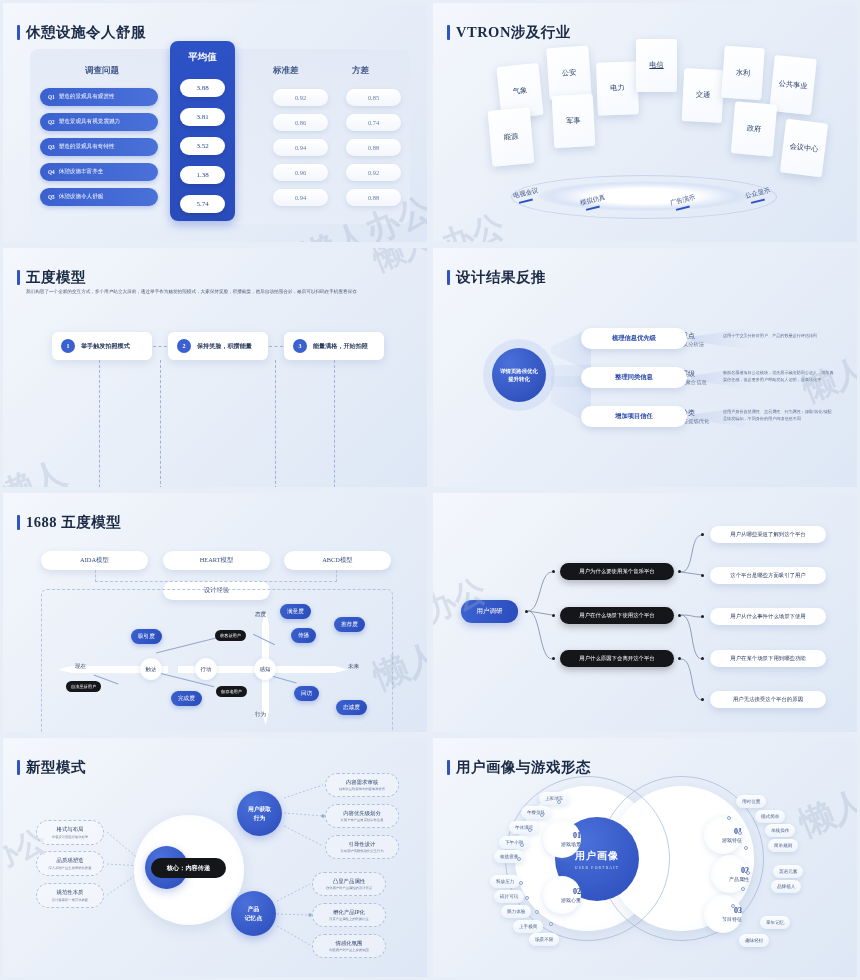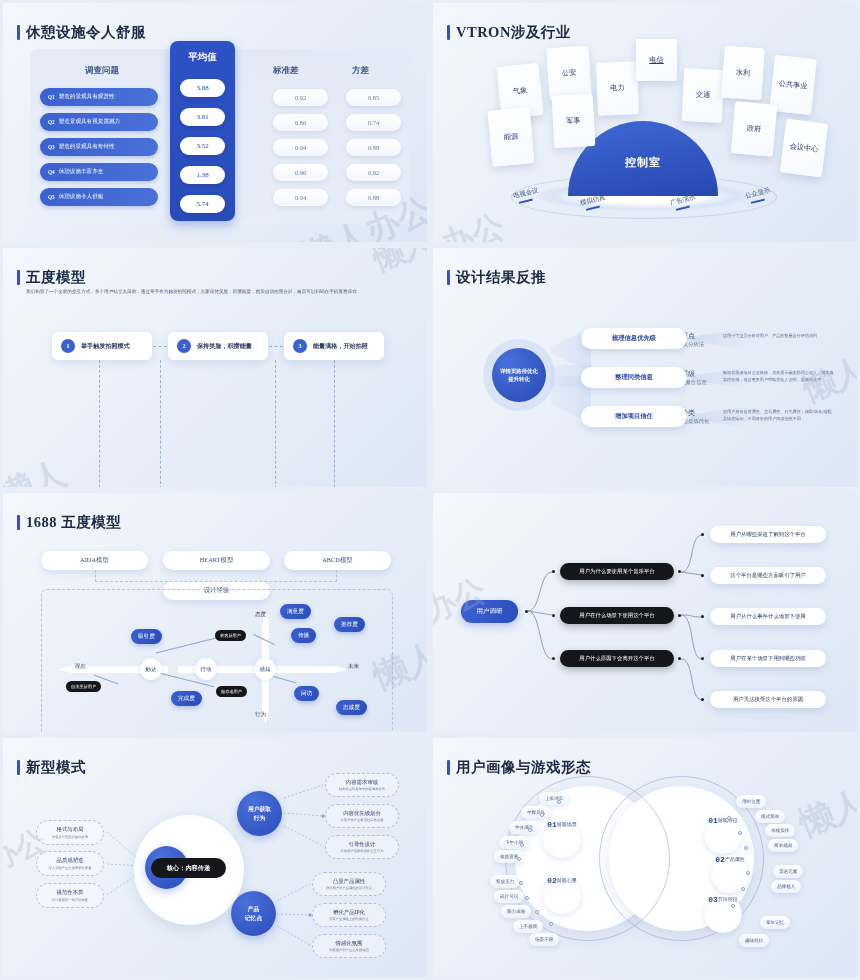--- a/index.html
+++ b/index.html
@@ -170,22 +170,22 @@
     background:radial-gradient(circle at 36% 28%,#4a70da,#2a4cbb);z-index:6;
     display:flex;flex-direction:column;align-items:center;justify-content:center;}
   .s8-ctrK{position:absolute;left:196px;top:79px;width:84px;height:84px;border-radius:50%;
     background:#0d0d10;z-index:5;
     display:flex;flex-direction:column;align-items:center;justify-content:center;}
   .s8-ctrB .zh,.s8-ctrK .zh{font-size:10px;color:#fff;font-weight:bold;letter-spacing:1px;}
   .s8-ctrB .en,.s8-ctrK .en{font-size:3.8px;color:rgba(255,255,255,.8);
     letter-spacing:1.2px;margin-top:3px;}
   .s8-num{position:absolute;width:38px;height:38px;border-radius:50%;
     background:radial-gradient(circle,#fff 55%,#f0f4fb);z-index:7;
-    display:flex;flex-direction:row;align-items:flex-start;justify-content:center;
-    box-shadow:0 2px 6px rgba(120,145,190,.22);font-family:Liberation Mono, monospace;}
+    display:flex;flex-direction:column;align-items:flex-end;justify-content:center;
+    box-shadow:0 2px 6px rgba(120,145,190,.22);}
   .s8-num .n{font-size:8px;color:#2c4a9c;font-weight:bold;}
   .s8-num .t{font-size:5px;color:#3d5080;margin-top:1px;}
   .s8-tag{position:absolute;height:13px;border-radius:7px;
     background:linear-gradient(180deg,#fbfdff,#eef3fb);
     box-shadow:0 2px 5px rgba(120,145,190,.22);color:#4a5d87;font-size:4.6px;
     display:flex;align-items:center;justify-content:center;padding:0 6px;z-index:8;}
   .s8-d{position:absolute;width:4px;height:4px;border-radius:50%;
     background:#fff;border:1px solid #8aa2cc;z-index:9;}
 </style>
 </head>
@@ -243,28 +243,25 @@
     <div class="s1-val" style="left:343px;top:186px;">0.88</div>
 
     <div class="wm" style="right:-8px;bottom:-14px;transform:rotate(-22deg);font-size:34px;">懒人办公</div>
   </div>
 
   <div class="slide">
     <div class="slide-title">VTRON涉及行业</div>
 
     <div class="s2-ring"></div>
     <div class="s2-base"></div>
-    <div class="s2-dome">
-      <span>控制室</span>
-    </div>
 
     <div class="s2-card" style="left:66px;top:62px;width:42px;height:52px;transform:rotate(-6deg);">气象</div>
     <div class="s2-card" style="left:115px;top:44px;width:42px;height:52px;transform:rotate(-4deg);">公安</div>
     <div class="s2-card" style="left:164px;top:59px;width:41px;height:53px;transform:rotate(-2deg);">电力</div>
-    <div class="s2-card" style="left:203px;top:36px;width:41px;height:42px;text-decoration:underline;">电信</div>
+    <div class="s2-card" style="left:203px;top:36px;width:41px;height:53px;text-decoration:underline;">电信</div>
     <div class="s2-card" style="left:250px;top:66px;width:40px;height:53px;transform:rotate(3deg);">交通</div>
     <div class="s2-card" style="left:290px;top:44px;width:40px;height:52px;transform:rotate(4deg);">水利</div>
     <div class="s2-card" style="left:339px;top:54px;width:42px;height:56px;transform:rotate(6deg);">公共事业</div>
     <div class="s2-card" style="left:120px;top:92px;width:41px;height:52px;transform:rotate(-3deg);">军事</div>
     <div class="s2-card" style="left:57px;top:106px;width:42px;height:56px;transform:rotate(-5deg);">能源</div>
     <div class="s2-card" style="left:300px;top:100px;width:42px;height:52px;transform:rotate(5deg);">政府</div>
     <div class="s2-card" style="left:350px;top:118px;width:42px;height:54px;transform:rotate(7deg);">会议中心</div>
 
     <div class="s2-bottom" style="left:80px;top:186px;">电视会议</div>
     <div class="s2-bottom" style="left:147px;top:193px;">模拟仿真</div>
@@ -514,20 +511,24 @@
   </div>
 
   <div class="slide">
     <div class="slide-title">用户画像与游戏形态</div>
 
     <div class="s8-big" style="left:82px;top:48px;width:145px;height:145px;"></div>
     <div class="s8-big" style="left:176px;top:48px;width:145px;height:145px;"></div>
     <div class="s8-arc" style="left:72px;top:38px;width:165px;height:165px;"></div>
     <div class="s8-arc" style="left:166px;top:38px;width:165px;height:165px;"></div>
 
+    <div class="s8-ctrB">
+      <span class="zh">用户画像</span>
+      <span class="en">USER PORTRAIT</span>
+    </div>
 
     <div class="s8-num" style="left:110px;top:82px;">
       <span class="n">01</span>
       <span class="t">游戏场景</span>
     </div>
     <div class="s8-num" style="left:110px;top:138px;">
       <span class="n">02</span>
       <span class="t">游戏心里</span>
     </div>
     <div class="s8-num" style="left:271px;top:78px;">

